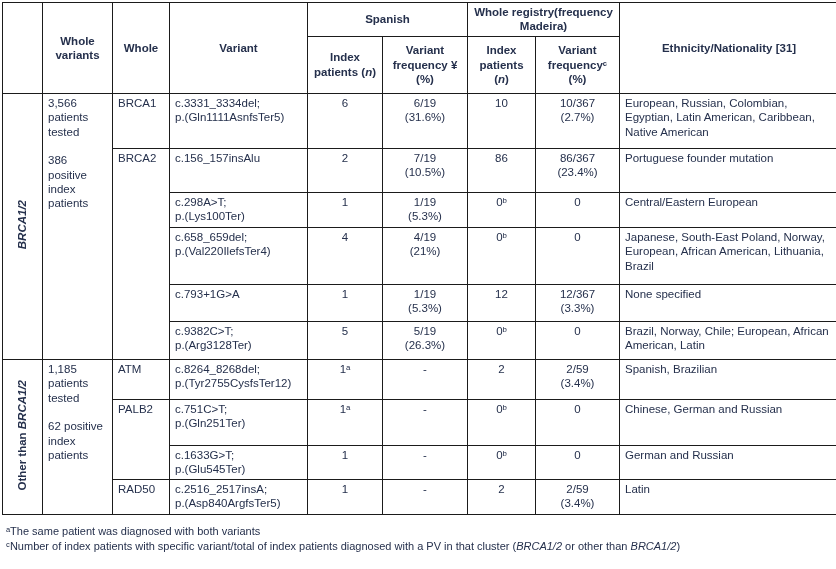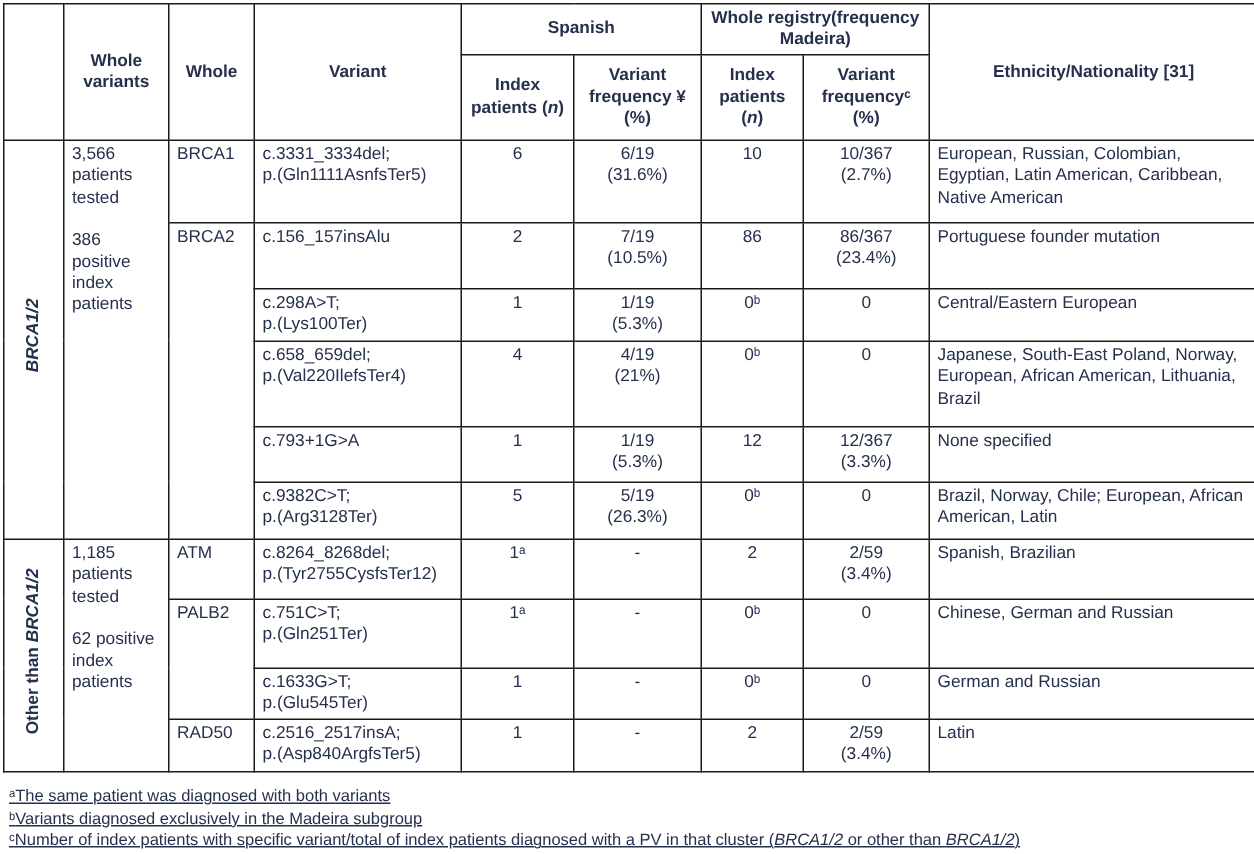--- a/index.html
+++ b/index.html
@@ -52,21 +52,20 @@
     white-space: nowrap;
     font-size: 11.5px;
   }
   .rot-label .it { font-style: italic; }
   .n-italic { font-style: italic; }
 
   .footnotes {
     margin: 9px 0 16px 4px;
     font-size: 11px;
     line-height: 1.35;
-    text-decoration: underline;
   }
   .footnotes .it { font-style: italic; }
   .fn-line { white-space: normal; }
 </style>
 </head>
 <body>
 
 <div class="page">
   <table class="variants">
     <colgroup>
@@ -208,16 +207,15 @@
         <td class="num">2</td>
         <td class="num">2/59
 (3.4%)</td>
         <td class="eth">Latin</td>
       </tr>
     </tbody>
   </table>
 
   <div class="footnotes">
     <div class="fn-line"><span>ᵃ</span><span>The same patient was diagnosed with both variants</span></div>
-    <div class="fn-line"><span>ᵇ</span><span>Variants diagnosed exclusively in the Madeira subgroup</span></div>
     <div class="fn-line"><span>ᶜ</span><span>Number of index patients with specific variant/total of index patients diagnosed with a PV in that cluster (</span><span class="it">BRCA1/2</span><span> or other than </span><span class="it">BRCA1/2</span><span>)</span></div>
   </div>
 </div>
 
 </body></html>

